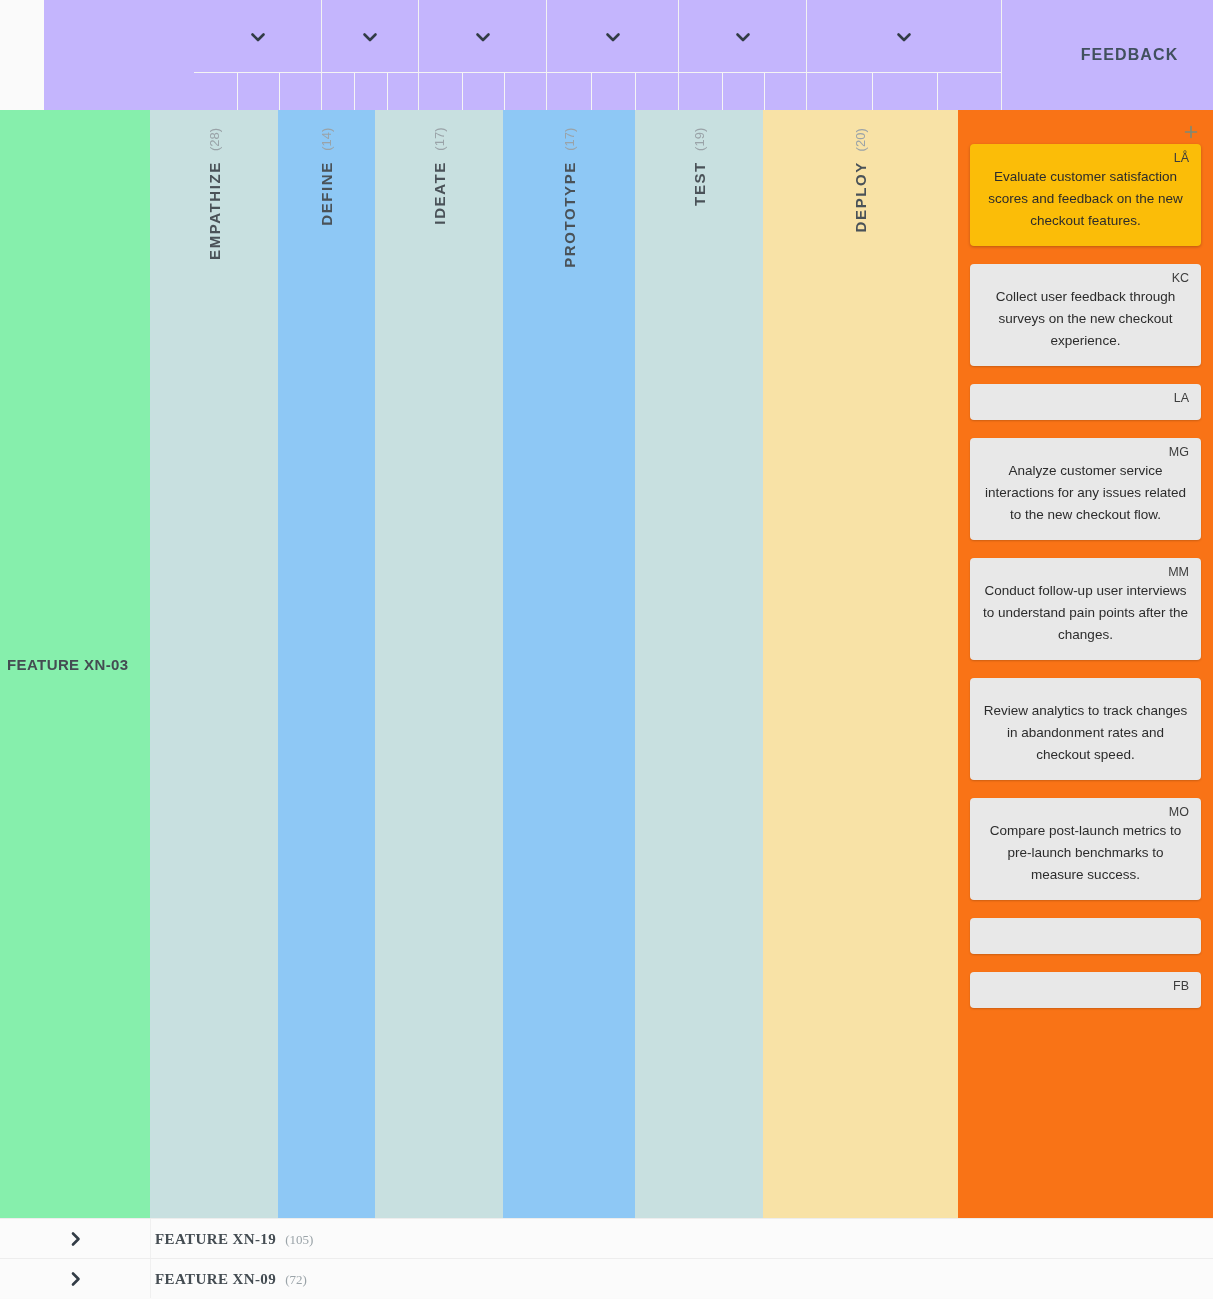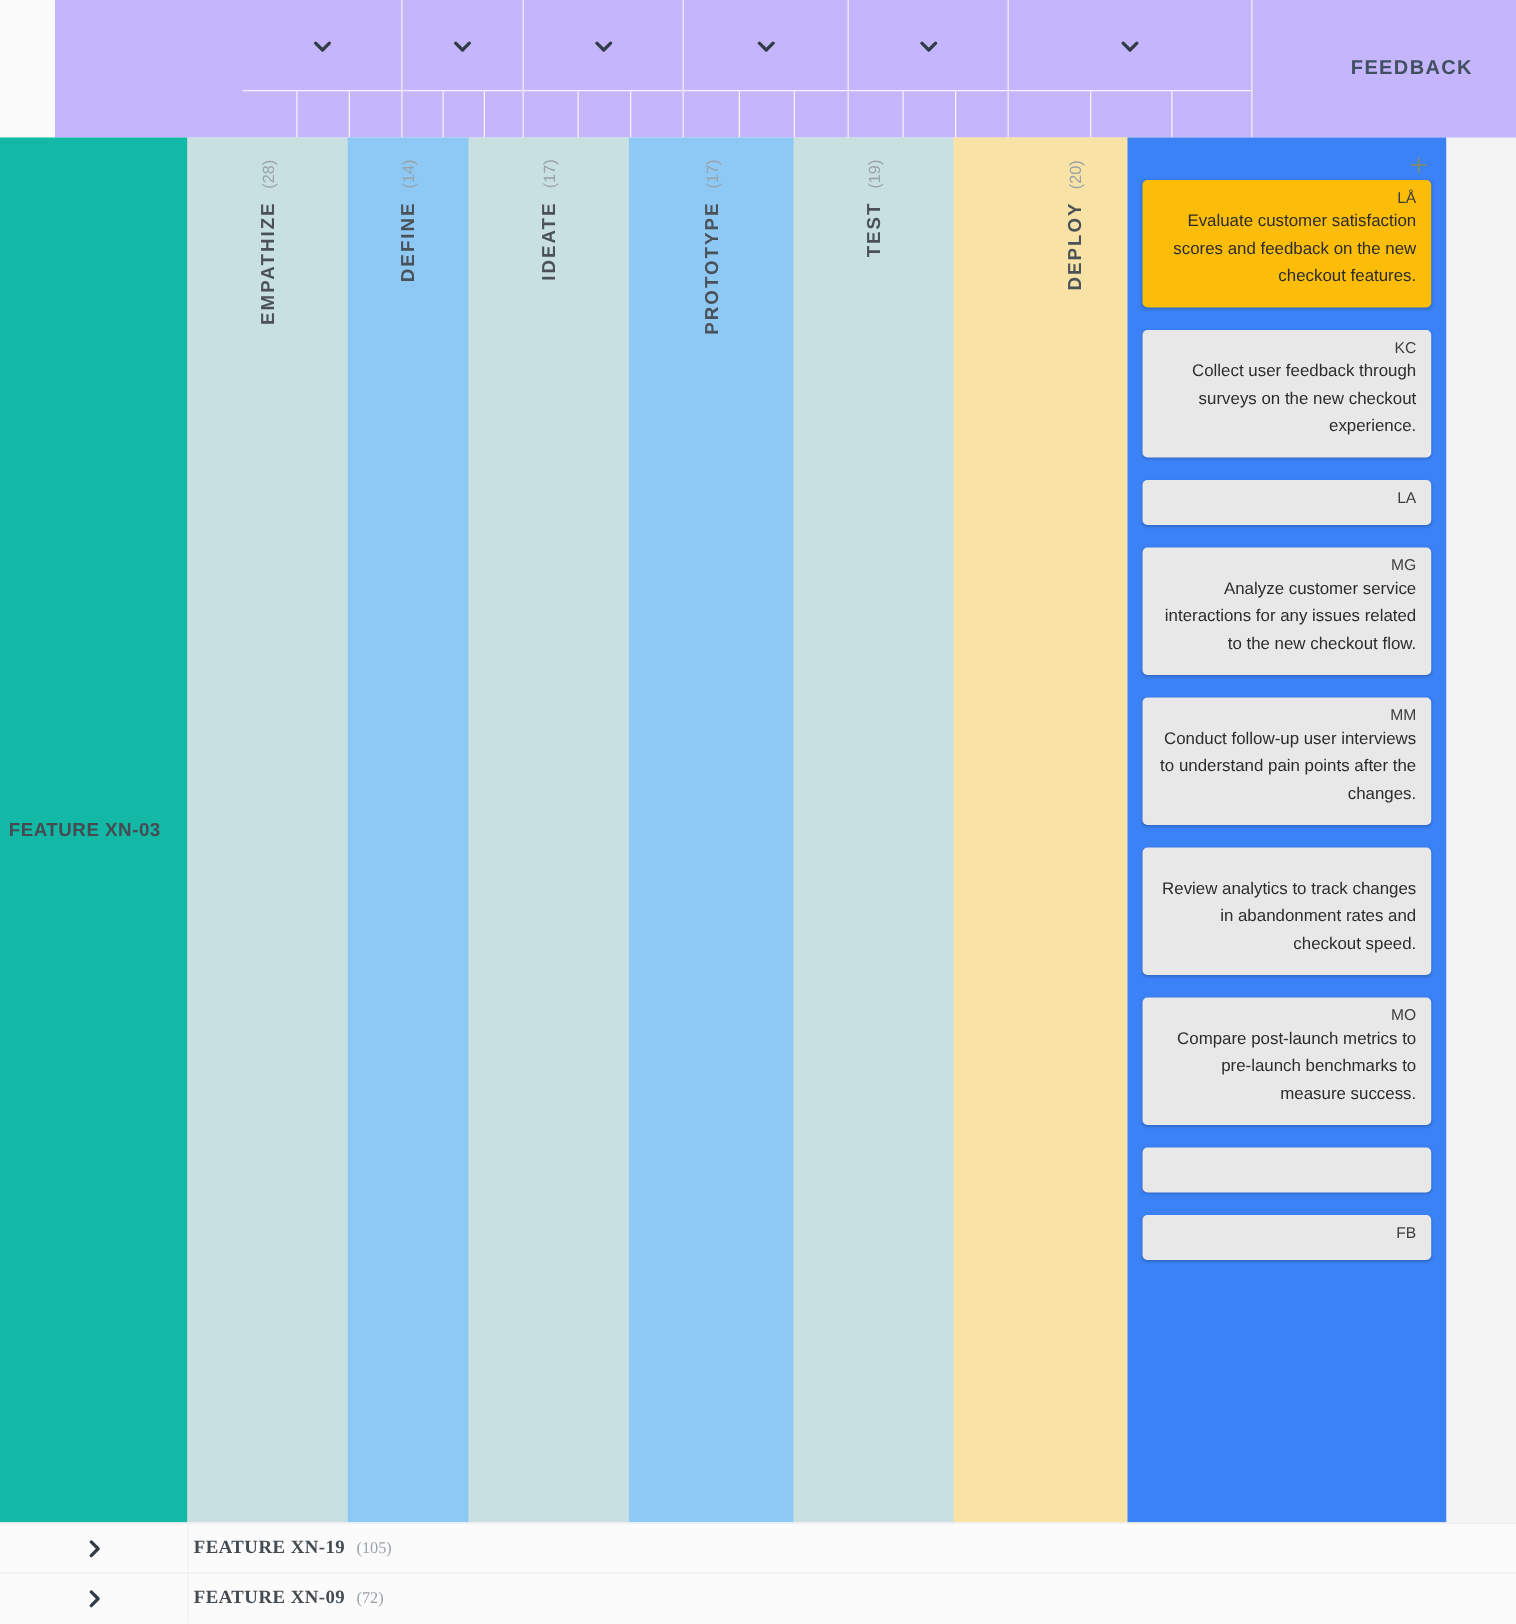--- a/index.html
+++ b/index.html
@@ -73,21 +73,21 @@
   #lane {
     position: absolute;
     left: 0; top: 110px;
     width: 1213px; height: 1108px;
     background: #f4f4f4;
   }
   #lane-label {
     position: absolute;
     left: 0; top: 0;
     width: 150px; height: 1108px;
-    background: #14b8a6;
+    background: #86efac;
     display: flex;
     align-items: center;
     padding-left: 7px;
   }
   #lane-label .ltxt {
     font-size: 15px;
     font-weight: bold;
     letter-spacing: 0.4px;
     color: #444c52;
   }
@@ -121,23 +121,23 @@
   }
   .col-count {
     font-size: 13px;
     color: #9aa3a8;
     white-space: nowrap;
   }
 
   
   #feedback-col {
     position: absolute;
-    left: 902px; top: 0;
+    left: 958px; top: 0;
     width: 255px; height: 1108px;
-    background: #3b82f6;
+    background: #f97316;
     padding: 12px 12px;
   }
   #add-card {
     position: absolute;
     top: 14px; right: 14px;
     width: 16px; height: 16px;
     cursor: pointer;
   }
   #cards {
     position: absolute;
@@ -157,21 +157,21 @@
     box-shadow: 0 1px 3px rgba(0,0,0,0.25);
   }
   .card-initials {
     text-align: right;
     font-size: 12.5px;
     color: #3d3d3d;
     line-height: 16px;
     height: 16px;
   }
   .card-text {
-    text-align: right;
+    text-align: center;
     font-size: 13.5px;
     line-height: 22px;
     color: #2c2c2c;
   }
 
   
   .lane-row {
     position: absolute;
     left: 0;
     width: 1213px;

